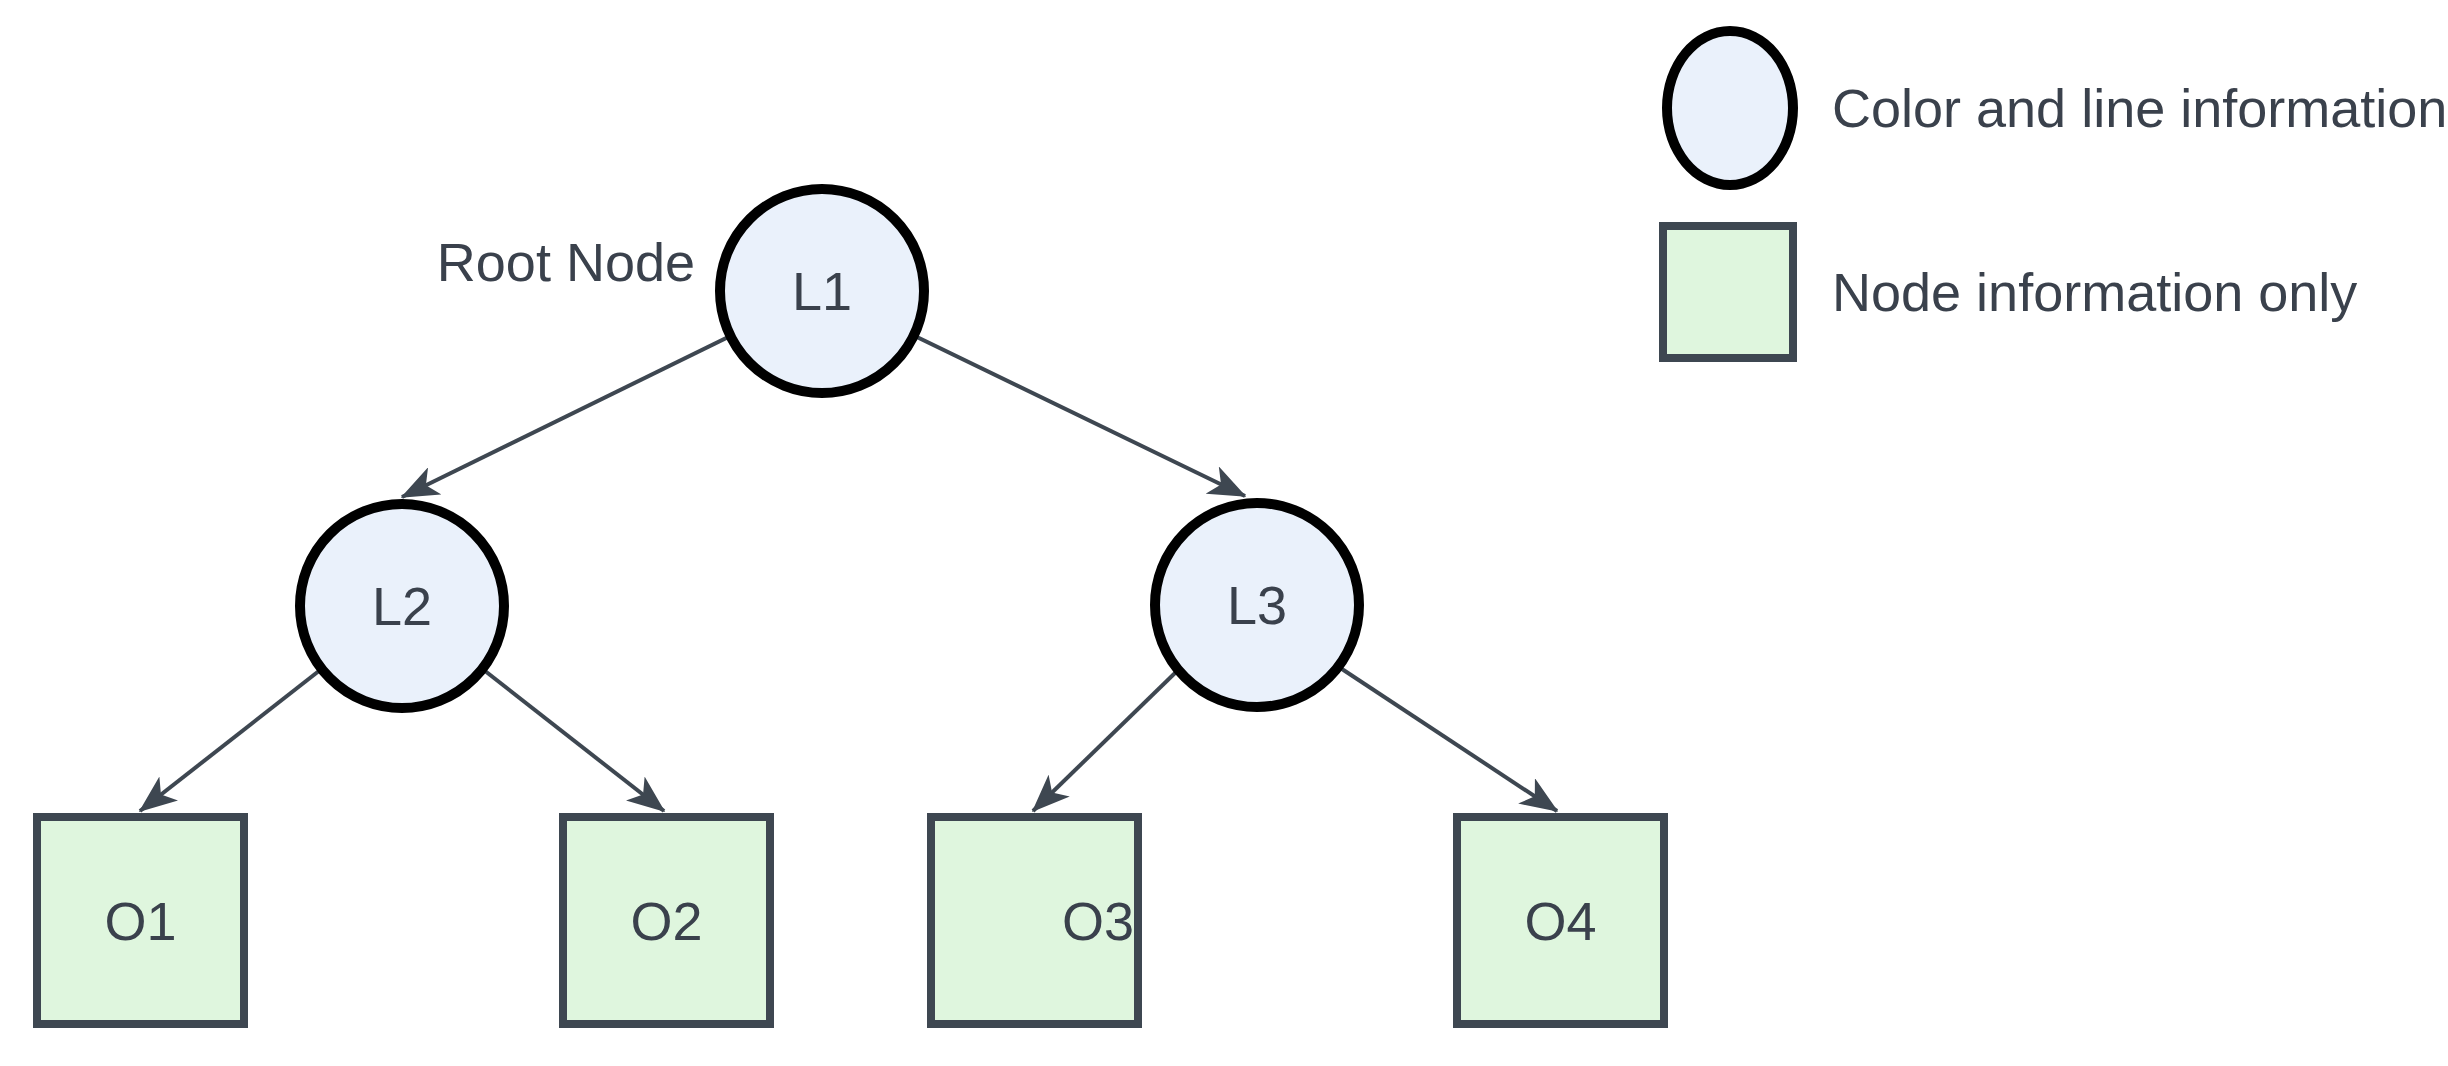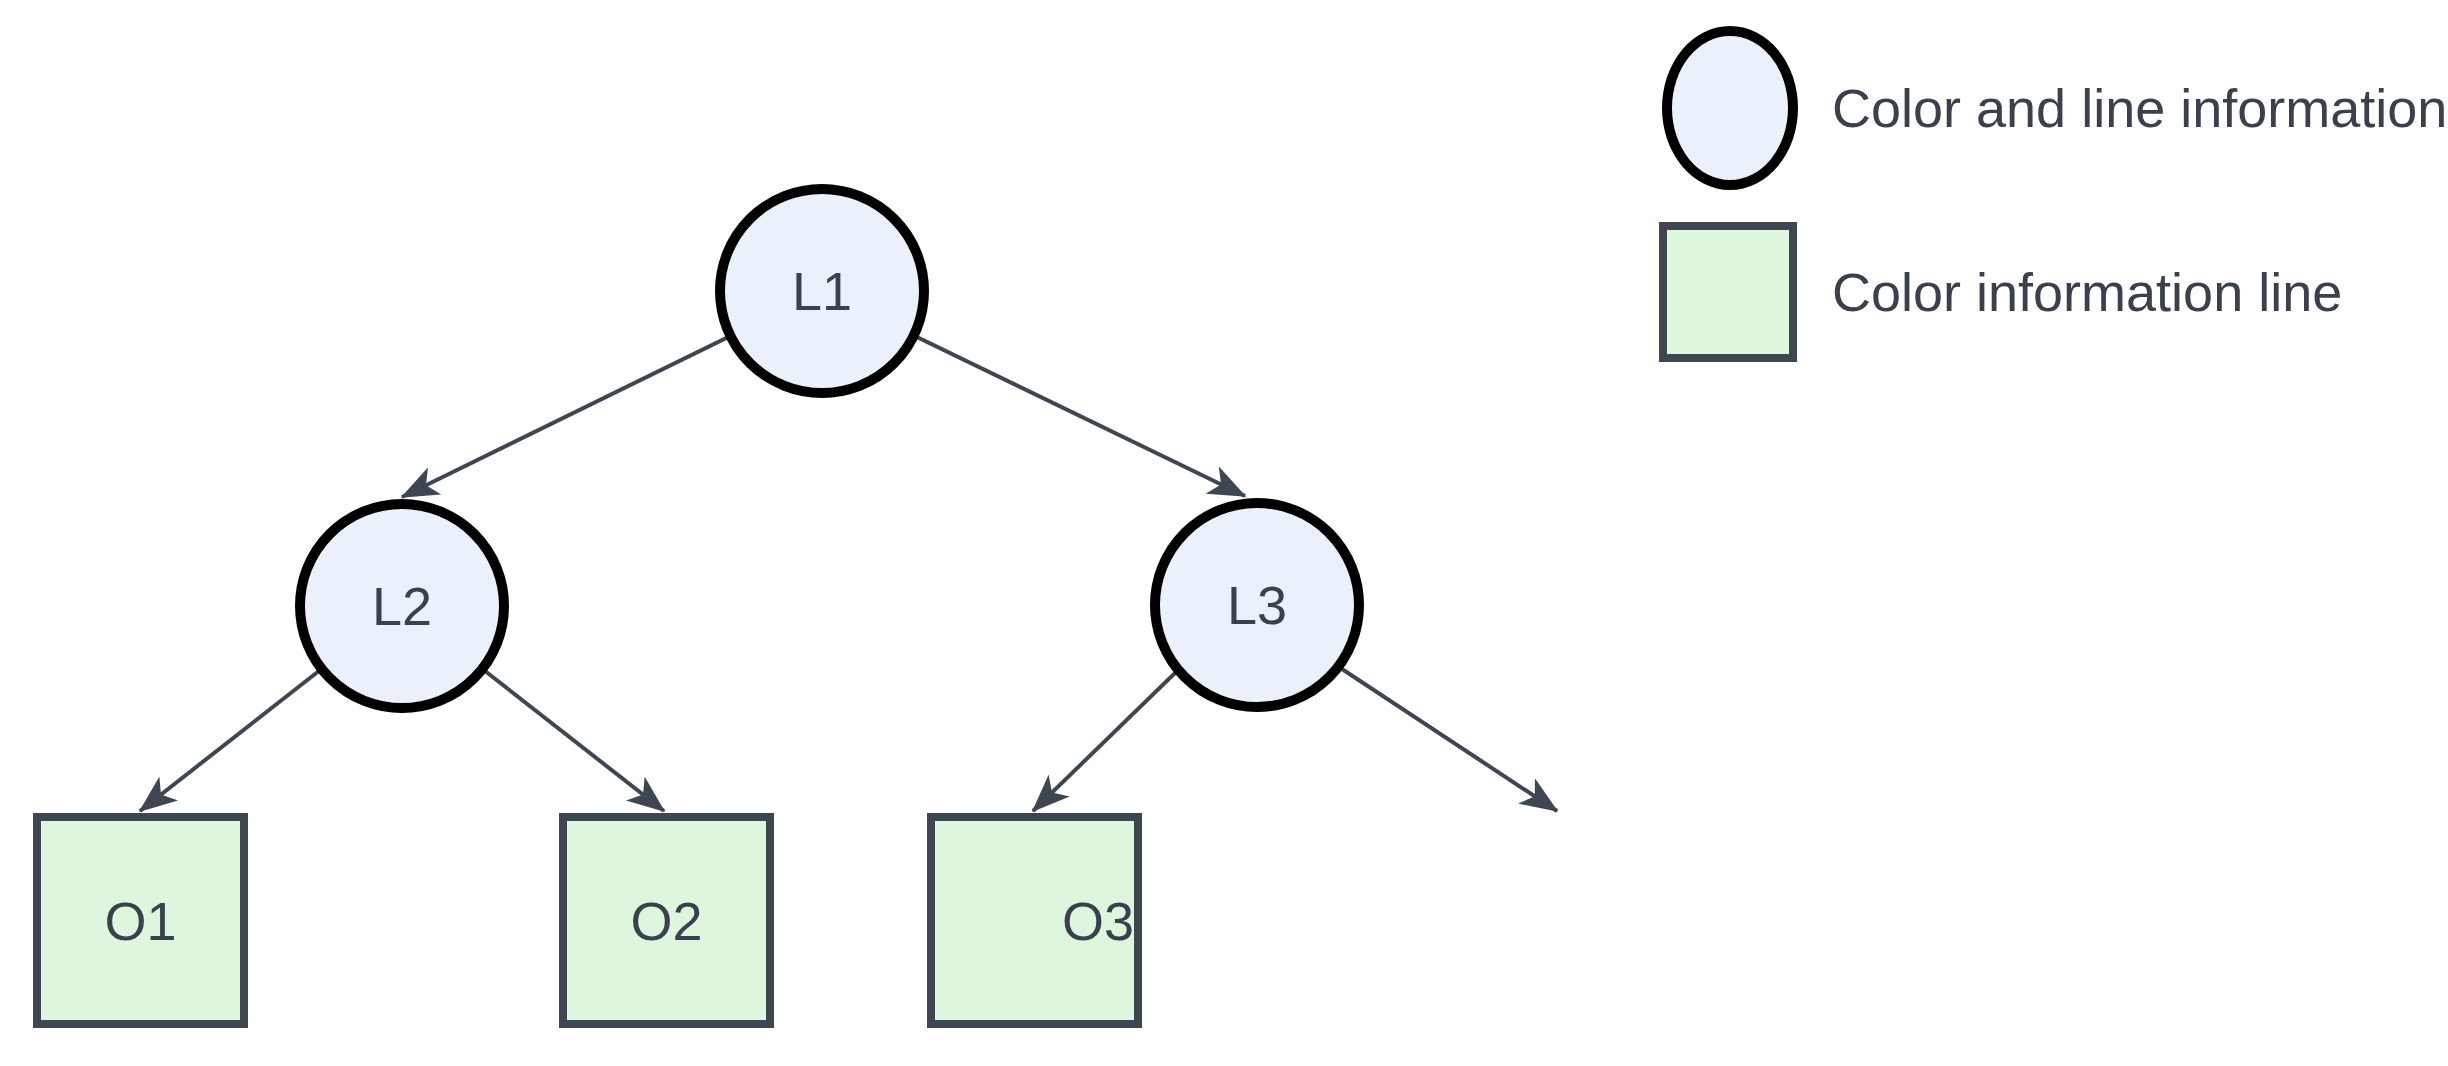--- a/index.html
+++ b/index.html
@@ -99,26 +99,30 @@
 
   <div class="node square" style="left: 33px; top: 813px; height: 215px; width: 215px;">
     <span class="node-label">O1</span>
   </div>
   <div class="node square" style="left: 559px; top: 813px; height: 215px; width: 215px; text-align: right;">
     <span class="node-label">O2</span>
   </div>
   <div class="node square" style="left: 927px; top: 813px; height: 215px; width: 215px; justify-content: flex-end;">
     <span class="node-label">O3</span>
   </div>
+  <div class="node square" style="left: 1453px; top: 813px; height: 215px; width: 215px;">
+    <span class="node-label">O4</span>
+  </div>
 
+  <div class="root-label">Root Node</div>
 
   <div class="legend">
     <div class="legend-row row-ellipse">
       <div class="legend-swatch ellipse"></div>
       <div class="legend-label">Color and line information</div>
     </div>
     <div class="legend-row row-square">
       <div class="legend-swatch square"></div>
-      <div class="legend-label">Color information line</div>
+      <div class="legend-label">Node information only</div>
     </div>
   </div>
 
 </div>
 
 </body></html>

